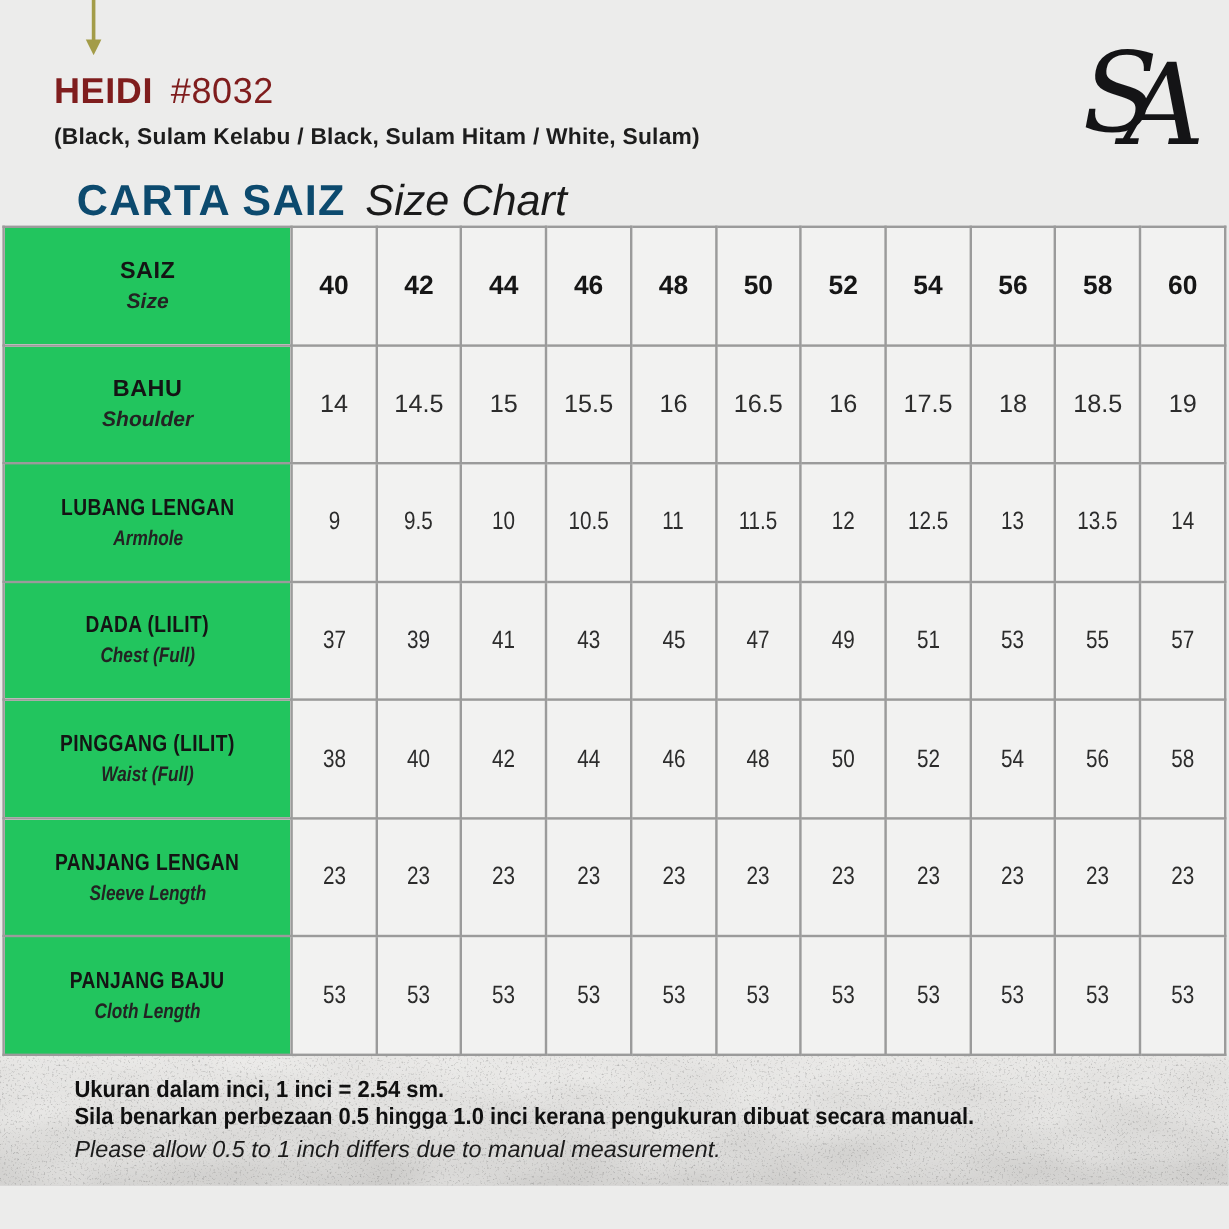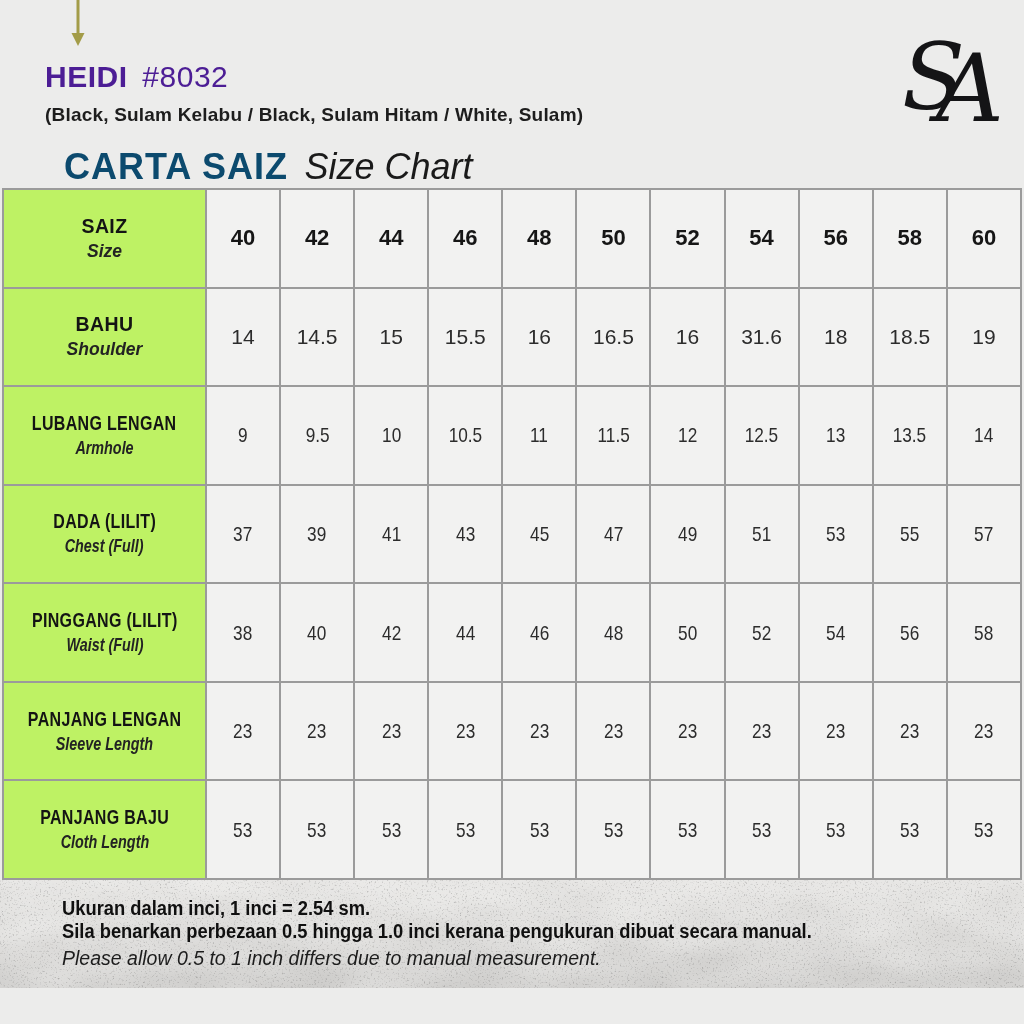--- a/index.html
+++ b/index.html
@@ -10,21 +10,21 @@
     color:#1b1b1b;
     overflow:hidden;
   }
   .page { position:relative; width:1024px; height:1024px; background:#ececeb; }
 
   
   .arrow-wrap { position:absolute; left:70px; top:0; width:16px; height:48px; }
 
   
   .brand-header { position:absolute; left:45px; top:60px; }
-  .product-line { font-size:30px; letter-spacing:.5px; color:#4c1d95; }
+  .product-line { font-size:30px; letter-spacing:.5px; color:#7f1d1d; }
   .product-name { font-weight:bold; }
   .product-code { font-weight:normal; margin-left:6px; }
   .variant-line { margin-top:10px; font-size:19px; font-weight:bold; letter-spacing:.2px; color:#1d1d1d; }
 
   
   .logo { position:absolute; left:896px; top:30px; width:110px; height:115px;
           font-family:"DejaVu Serif", serif; color:#141416; }
   .logo .s { position:absolute; left:6px;  top:2px;  font-size:92px; font-style:italic; line-height:1; }
   .logo .a { position:absolute; left:40px; top:12px; font-size:94px; font-style:italic; line-height:1; }
 
@@ -34,21 +34,21 @@
   .title-sub  { font-style:italic; font-size:36px; margin-left:12px; color:#1a1a1a; }
 
   
   table.size-table {
     position:absolute; left:2px; top:188px; width:1020px; height:692px;
     border-collapse:collapse; table-layout:fixed;
   }
   .size-table th, .size-table td {
     border:2px solid #9b9b9b; text-align:center; vertical-align:middle; overflow:hidden;
   }
-  .size-table th.lab { background:#bef264; width:203px; }
+  .size-table th.lab { background:#22c55e; width:240px; }
   .size-table td.val { background:#f2f2f1; font-size:21px; color:#2c2c2c; }
   .size-table td.hd  { font-weight:bold; font-size:22px; color:#161616; }
   .lab .l1 { font-weight:bold; font-size:19.5px; letter-spacing:.4px; color:#141414; }
   .lab .l2 { font-style:italic; font-size:17.5px; margin-top:3px; color:#232323; }
   
   .cz  { display:inline-block; transform:scaleX(.82); transform-origin:center; white-space:nowrap; }
   .czv { font-size:22.5px; }
 
   
   .footer {
@@ -115,21 +115,21 @@
             <div><span class="l1" style="display:inline-block">BAHU</span></div>
             <div><span class="l2" style="display:inline-block">Shoulder</span></div>
           </th>
           <td class="val"><span class="">14</span></td>
           <td class="val"><span class="">14.5</span></td>
           <td class="val"><span class="">15</span></td>
           <td class="val"><span class="">15.5</span></td>
           <td class="val"><span class="">16</span></td>
           <td class="val"><span class="">16.5</span></td>
           <td class="val"><span class="">16</span></td>
-          <td class="val"><span class="">31.6</span></td>
+          <td class="val"><span class="">17.5</span></td>
           <td class="val"><span class="">18</span></td>
           <td class="val"><span class="">18.5</span></td>
           <td class="val"><span class="">19</span></td>
         </tr>
         <tr>
           <th class="lab">
             <div><span class="l1 cz" style="display:inline-block">LUBANG LENGAN</span></div>
             <div><span class="l2 cz" style="display:inline-block">Armhole</span></div>
           </th>
           <td class="val czv"><span class="cz">9</span></td>

